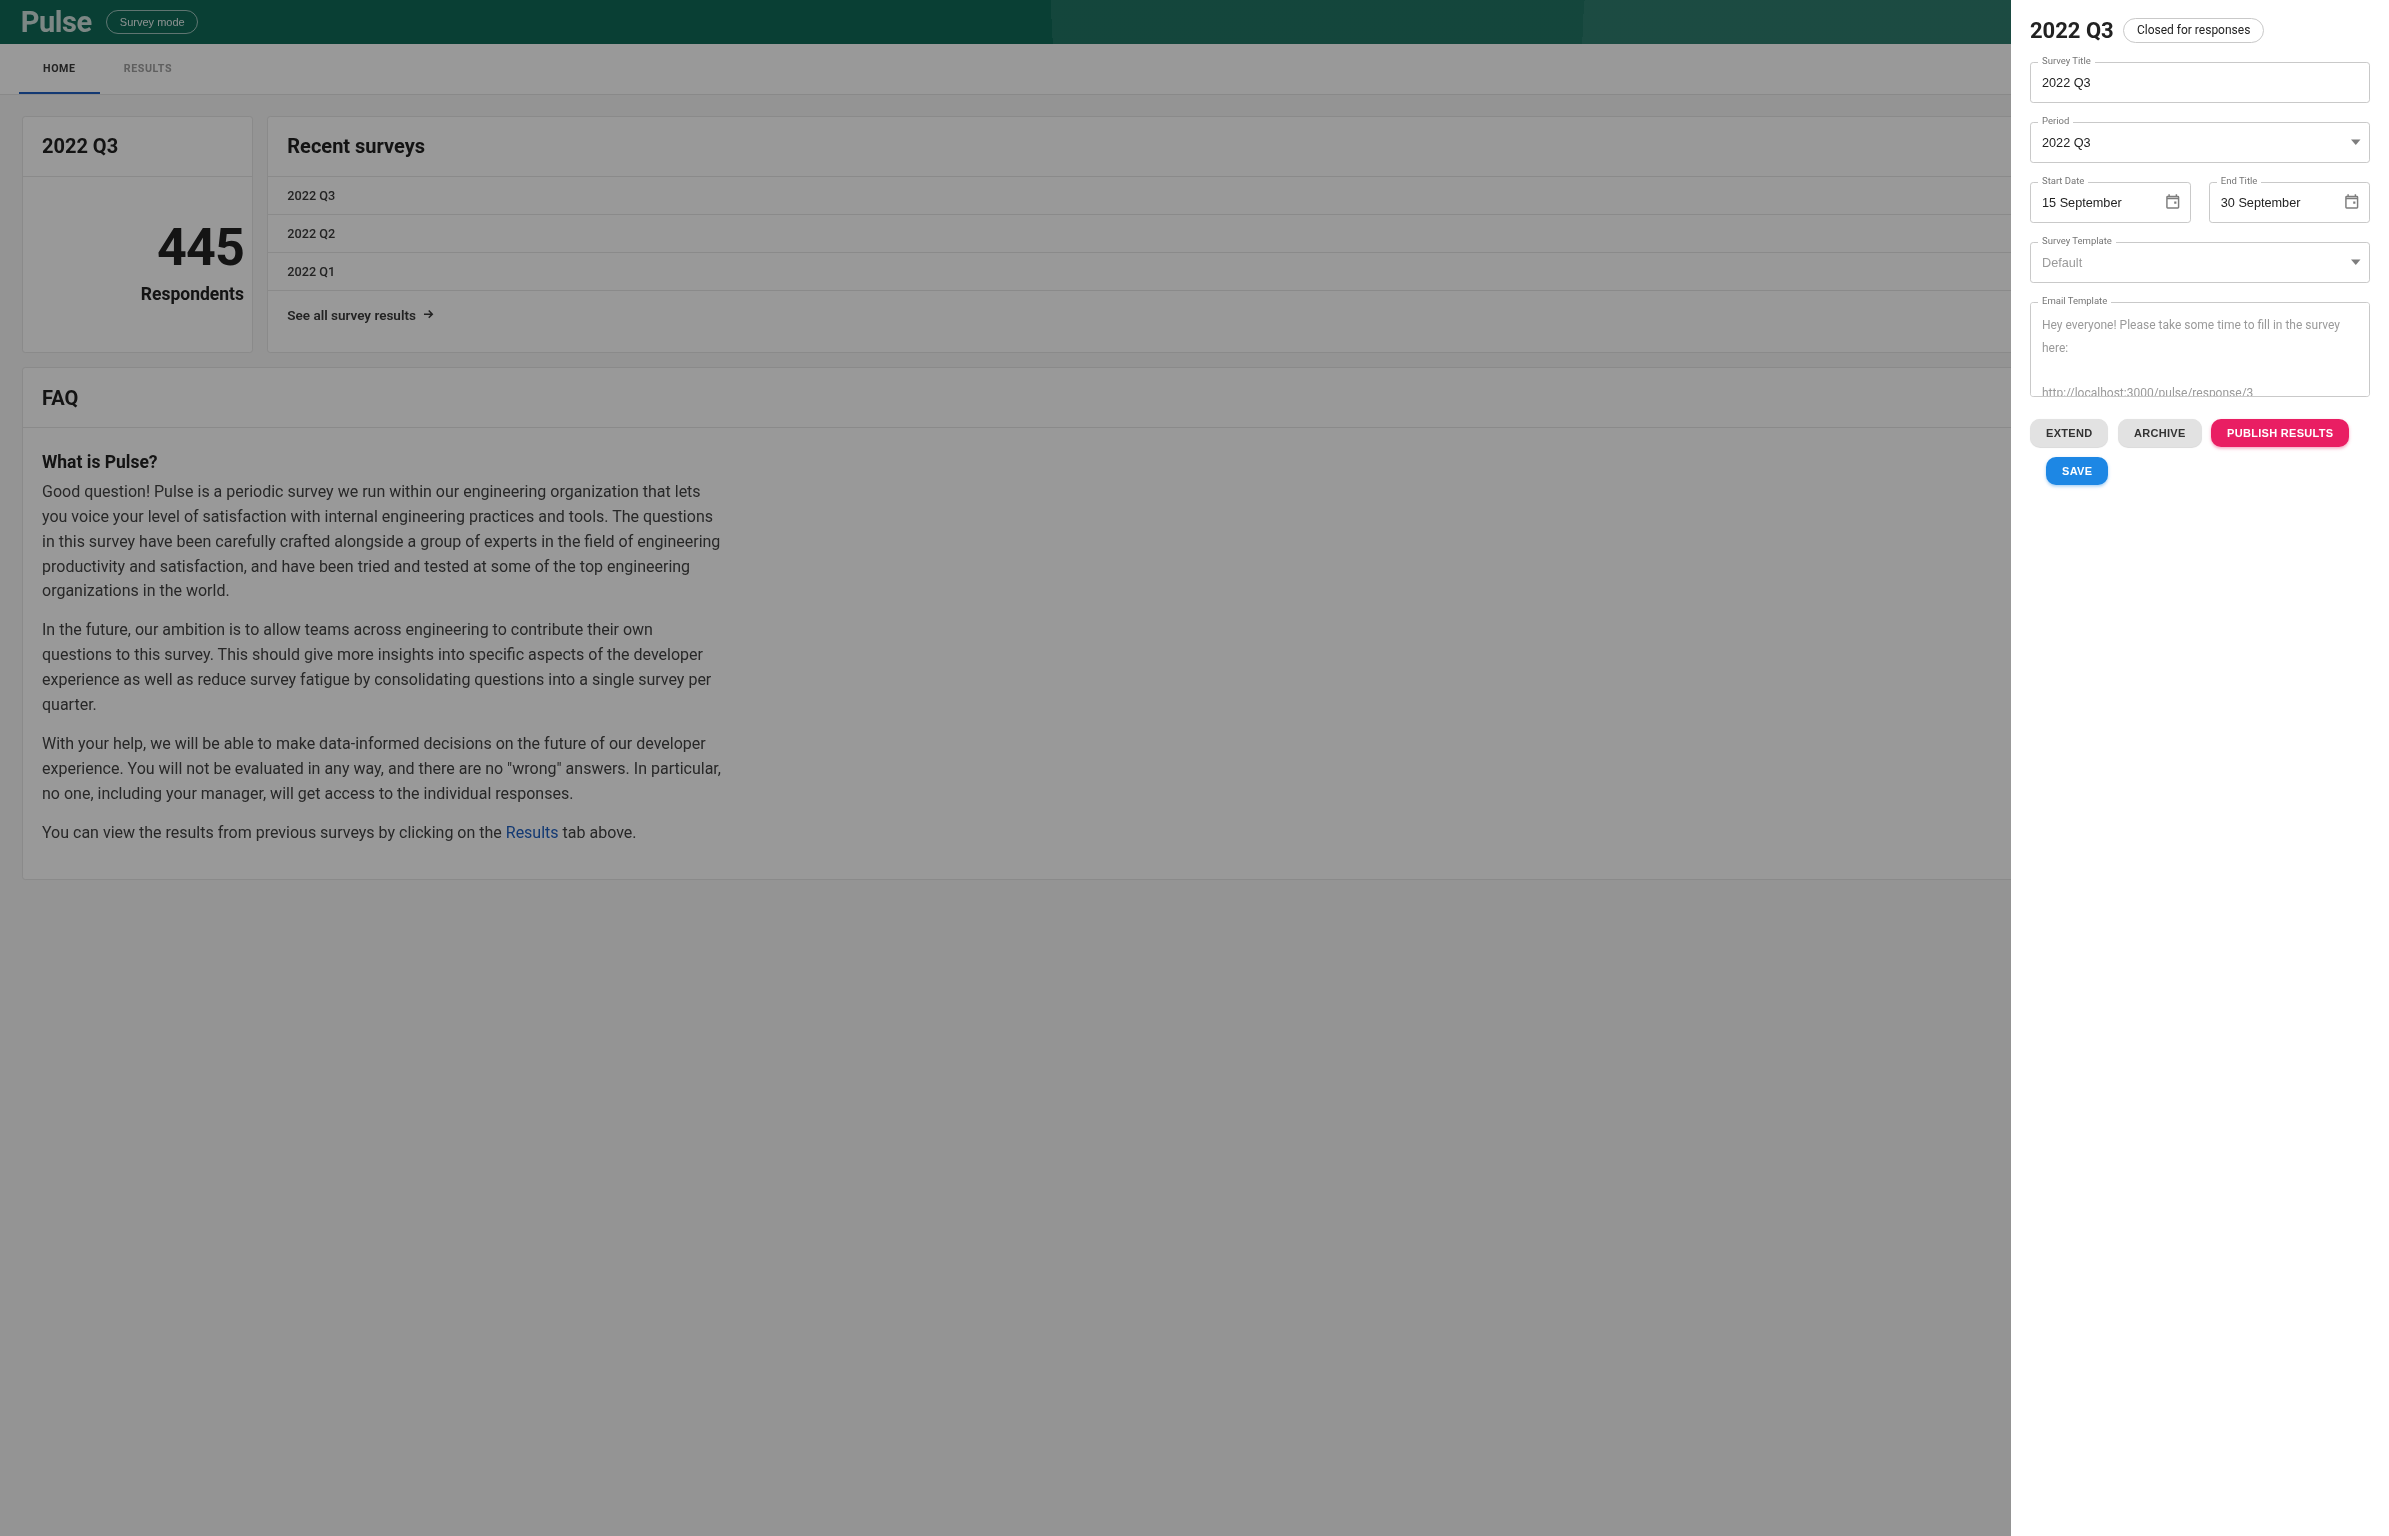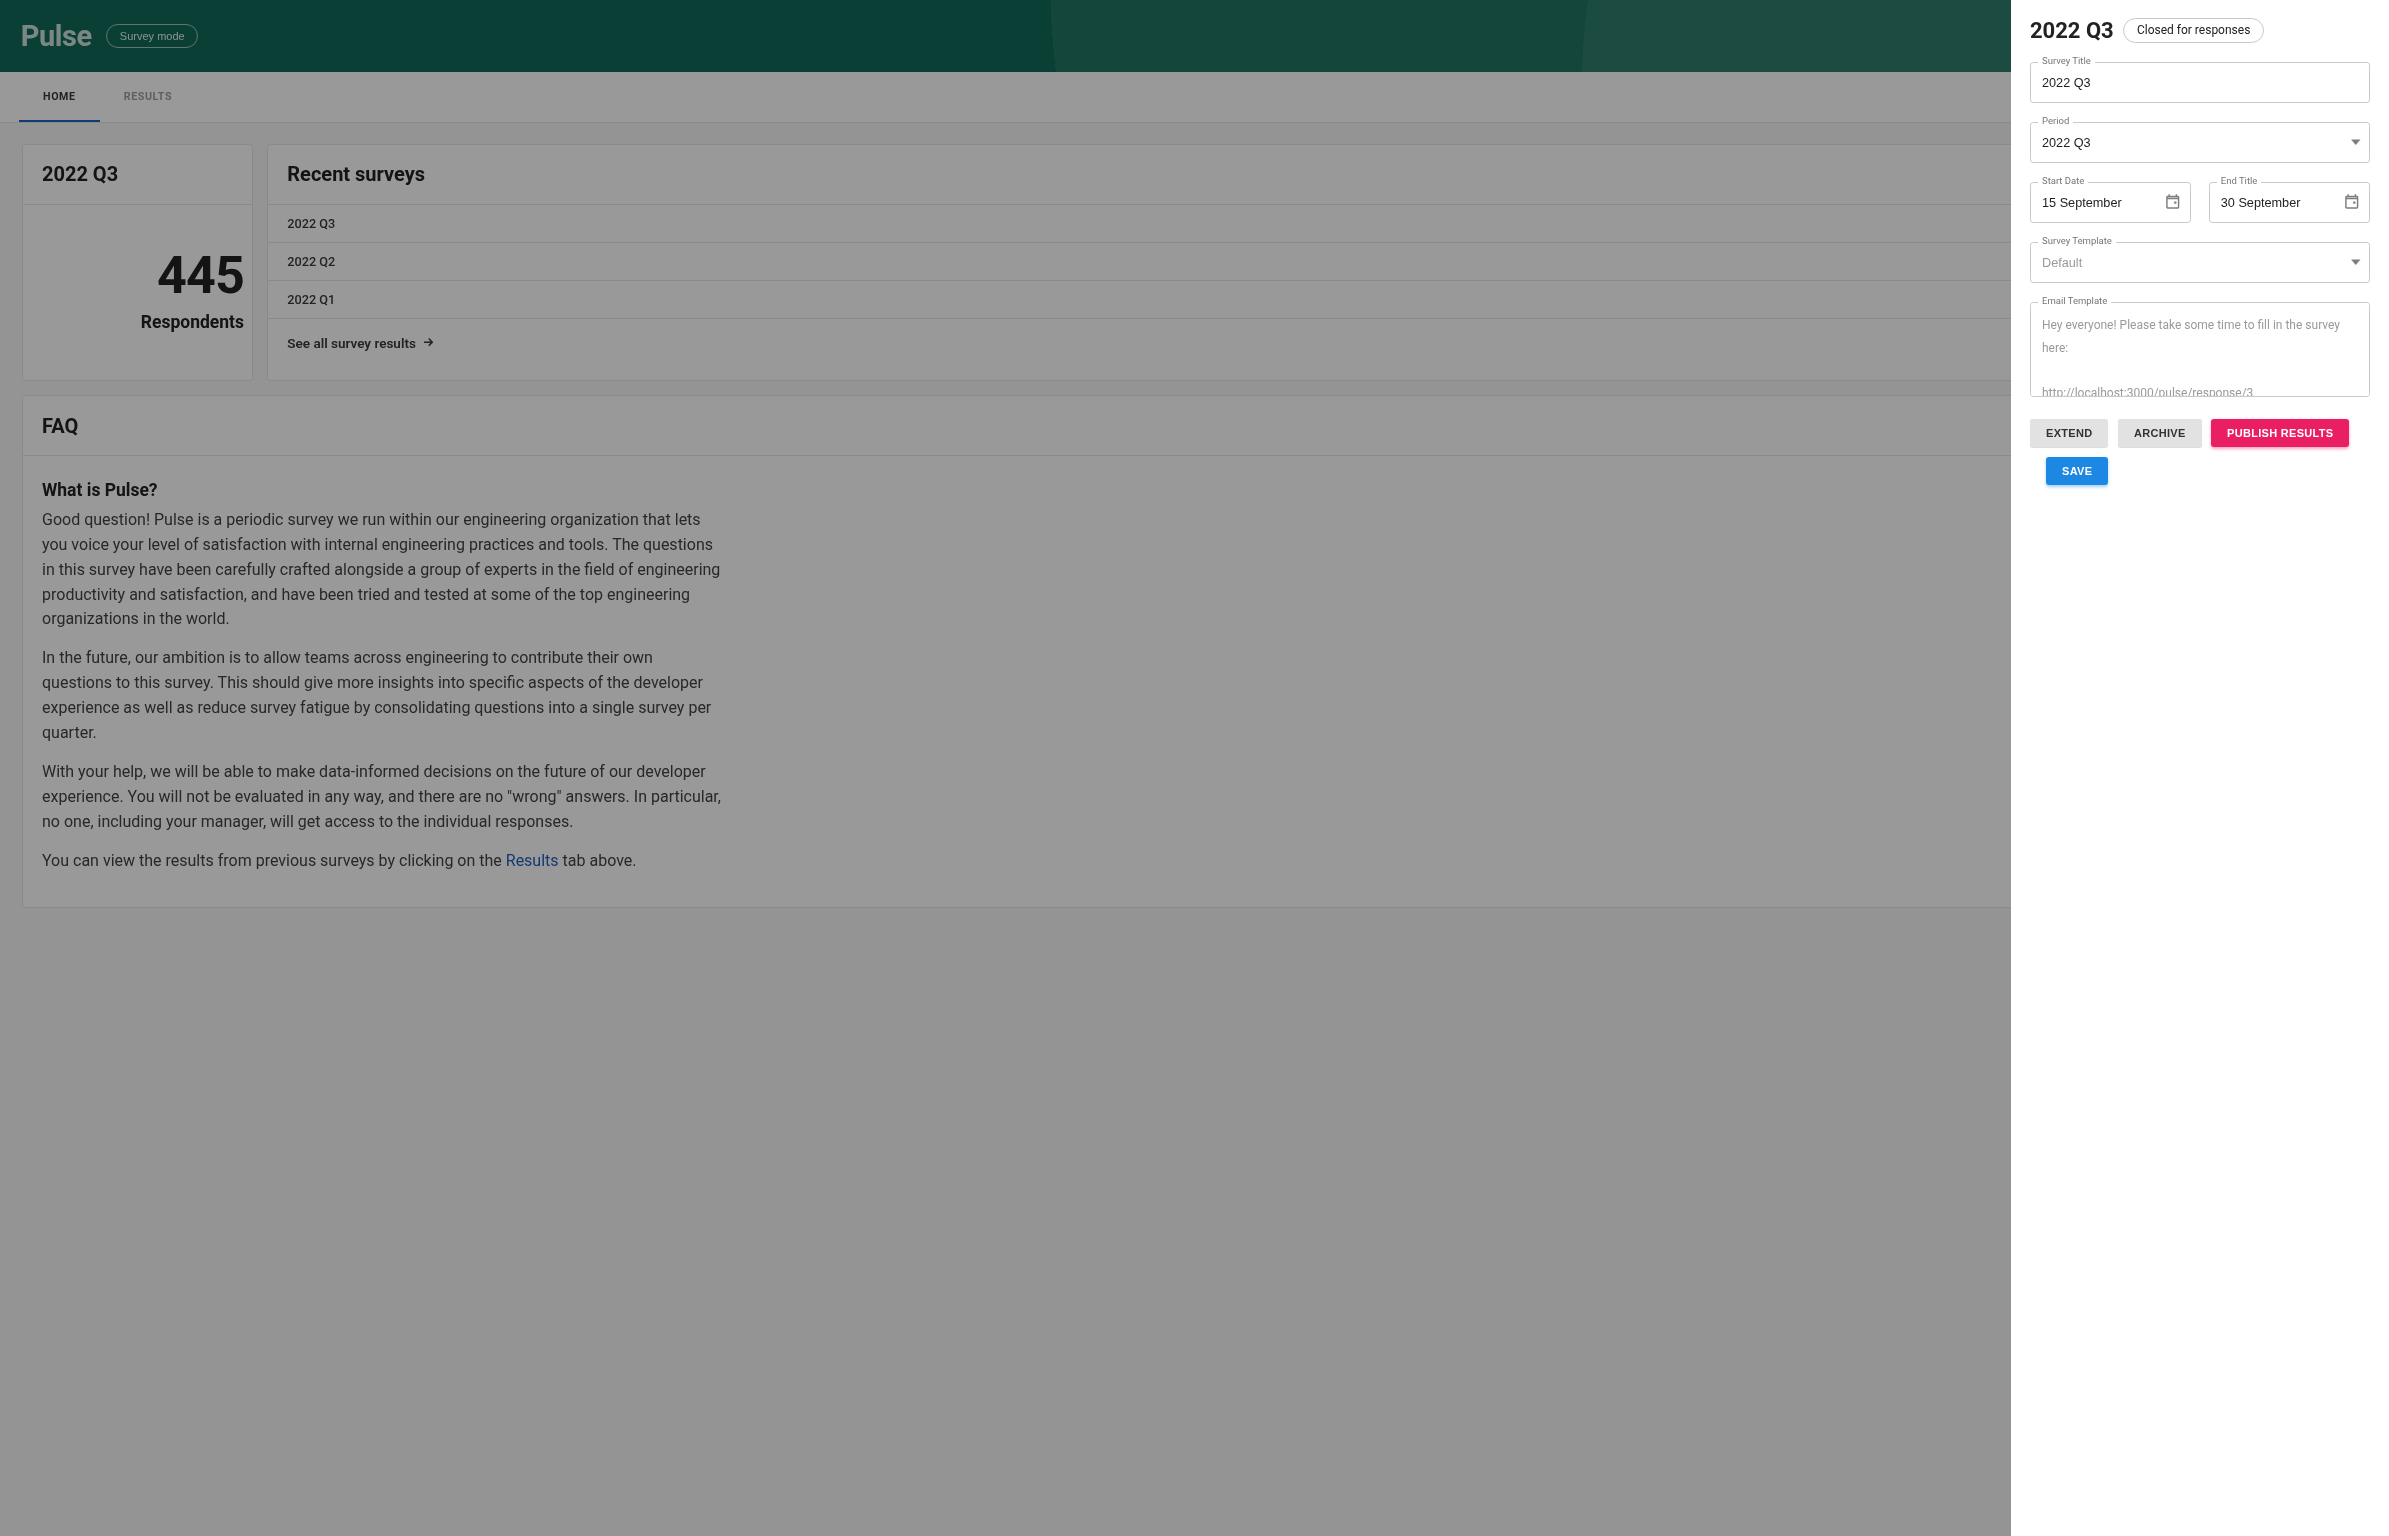--- a/index.html
+++ b/index.html
@@ -20,21 +20,21 @@
   .dimmer {
     position: fixed;
     inset: 0;
     background: rgba(0,0,0,0.4);
     z-index: 5;
   }
 
   
   .app-header {
     position: relative;
-    height: 72px;
+    height: 44px;
     background: #0e6252;
     background-image:
       radial-gradient(circle at 92% 120%, rgba(255,255,255,0.06) 0 28%, transparent 28%),
       radial-gradient(circle at 80% -40%, rgba(255,255,255,0.08) 0 45%, transparent 45%),
       linear-gradient(#0f6a58, #0f6a58);
     display: flex;
     align-items: center;
     padding: 0 20.7px;
     color: rgba(255,255,255,0.9);
   }
@@ -257,21 +257,21 @@
   }
 
   .button-row {
     display: flex;
     flex-wrap: wrap;
     gap: 9.5px;
     margin-top: 1.6px;
   }
   .btn {
     border: none;
-    border-radius: 3px;
+    border-radius: 10px;
     padding: 8px 16px;
     font-size: 11px;
     font-weight: 600;
     letter-spacing: 0.3px;
     cursor: pointer;
   }
   .btn-grey {
     background: #e2e2e2;
     color: #333;
     box-shadow: 0 0.8px 0.8px rgba(0,0,0,0.15);

